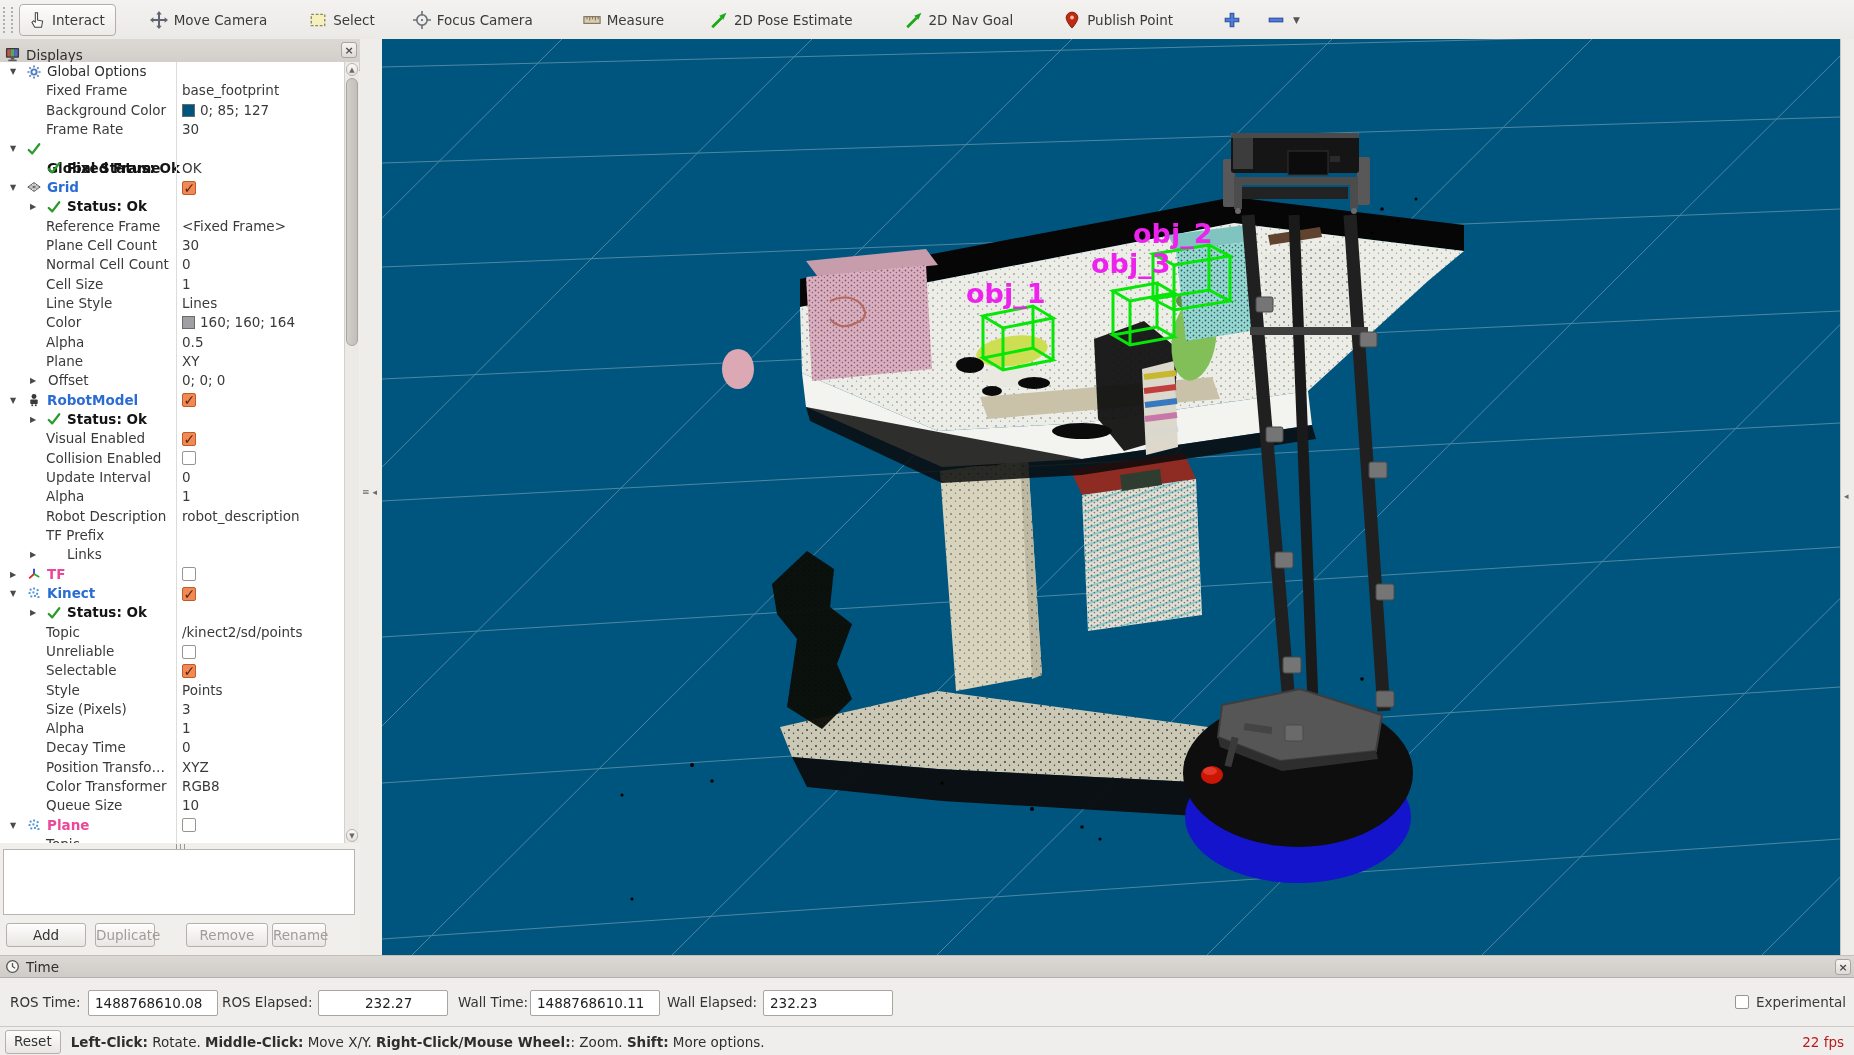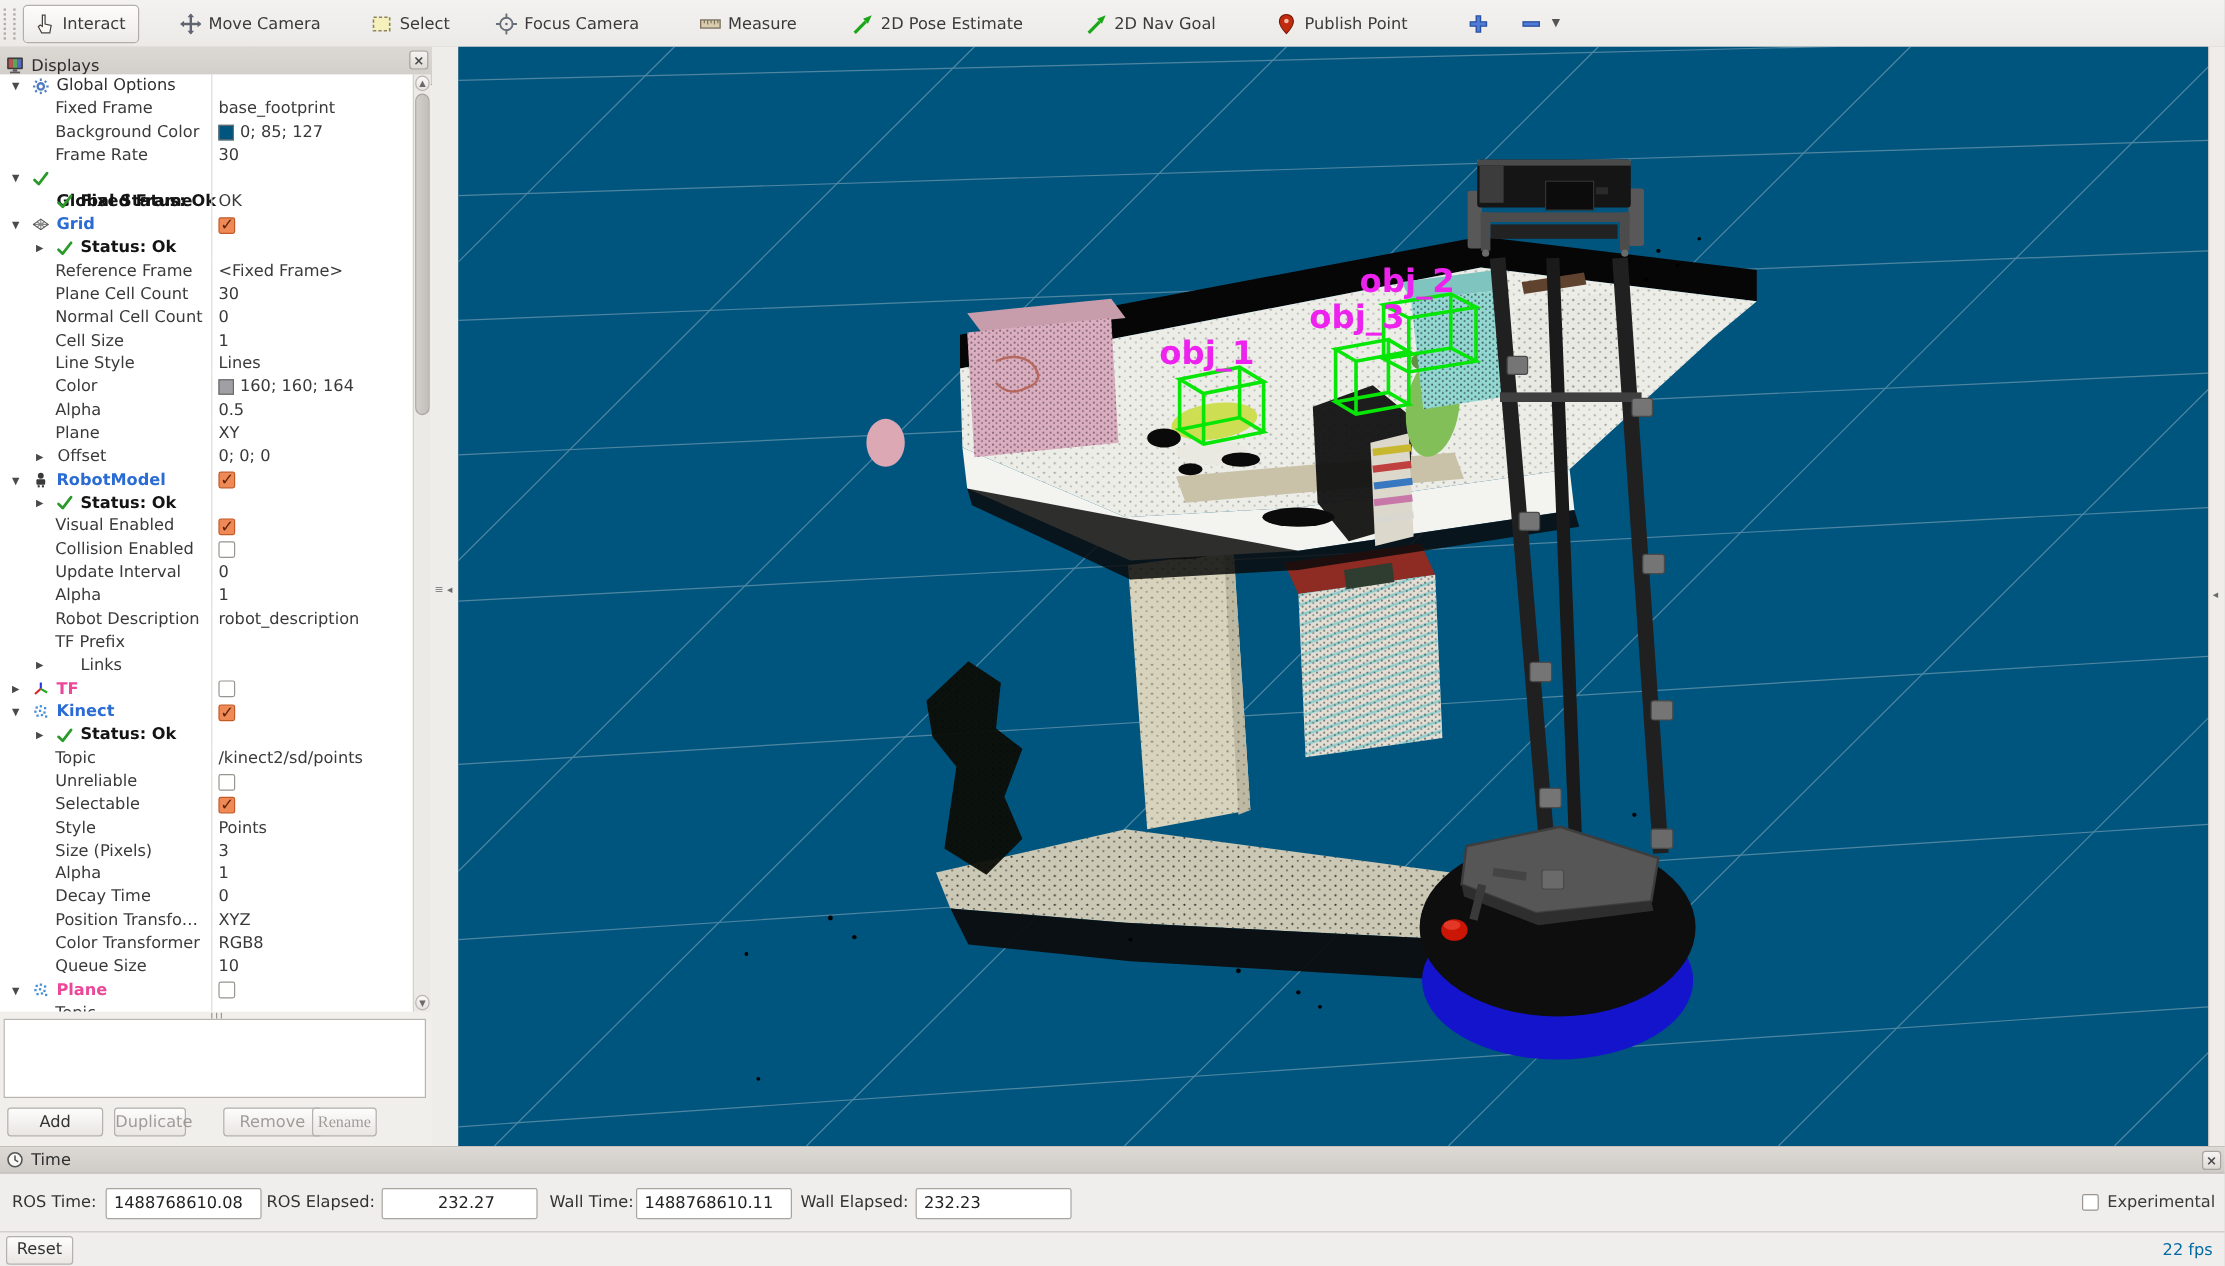--- a/index.html
+++ b/index.html
@@ -63,21 +63,21 @@
   
   #splith{position:absolute;left:160px;top:805px;width:40px;height:5px;display:flex;gap:3px;justify-content:center;}
   #splith i{width:1px;height:5px;background:#9a9692;}
   #descbox{position:absolute;left:3px;top:810px;width:352px;height:66px;background:#fff;border:1px solid #b8b4b0;box-sizing:border-box;}
   .pbtn{position:absolute;top:884px;height:24px;border:1px solid #b4b0ac;border-radius:3px;box-sizing:border-box;
         background:linear-gradient(#fdfdfc,#e9e6e3);text-align:center;line-height:22px;color:#333;}
   .pbtn.dis{color:#a09c98;}
   #btn-add{left:6px;width:80px;}
   #btn-duplicate{left:95px;width:60px;}
   #btn-remove{left:186px;width:82px;}
-  #btn-rename{left:260px;width:54px;font-family:Liberation Serif, serif;}
+  #btn-rename{left:272px;width:54px;}
 
   
   #lsplit{left:360px;top:39px;width:22px;height:916px;background:#efedea;border-right:1px solid #c8c4c0;}
   #lsplit .h{position:absolute;top:449px;left:2px;color:#6a6a6a;font-size:9px;line-height:9px;}
   #rstrip{left:1840px;top:39px;width:14px;height:916px;background:#efedea;border-left:1px solid #c8c4c0;}
   #rstrip .h{position:absolute;top:452px;left:3px;color:#6a6a6a;font-size:9px;}
 
   
   #viewport{left:382px;top:39px;width:1458px;height:916px;background:#00557F;}
 
@@ -93,21 +93,21 @@
   #tf2{left:458px;} #tf2 .tl{left:0;} #tf2 input{left:72px;}
   #tf3{left:667px;} #tf3 .tl{left:0;} #tf3 input{left:96px;}
   #experimental{position:absolute;top:38px;left:1735px;display:flex;align-items:center;gap:7px;}
 
   
   #statusbar{left:0;top:1026px;width:1854px;height:29px;background:#f0eeec;border-top:1px solid #ccc8c4;
              display:flex;align-items:center;}
   #resetbtn{margin-left:5px;height:22px;padding:0 8px;border:1px solid #b4b0ac;border-radius:3px;
             background:linear-gradient(#fdfdfc,#e9e6e3);line-height:20px;color:#333;}
   #helptext{margin-left:10px;color:#2e2e2e;white-space:nowrap;}
-  #fps{margin-left:auto;margin-right:10px;color:#0369a1;}
+  #fps{margin-left:auto;margin-right:10px;color:#b91c1c;}
 </style>
 </head>
 <body>
 
 <svg width="0" height="0" style="position:absolute" aria-hidden="true">
   <defs>
     <symbol id="i-hand" viewBox="0 0 16 16">
         <path d="M6.5 1.5h2v6.5l4.5 1-1 5.5H6L3.5 10l1.4-1.2 1.6 1V1.5z" fill="#fdfaf3" stroke="#444" stroke-width="0.9"></path>
       </symbol>
     <symbol id="i-move" viewBox="0 0 16 16" fill="#5f6470">
@@ -842,14 +842,15 @@
     <input type="text" readonly="" value="232.23" style="">
   </div>
   <div id="experimental">
     <span class="cb"></span>
     <span>Experimental</span>
   </div>
 </div>
 
 <div id="statusbar" class="abs">
   <div id="resetbtn">Reset</div>
+  <div id="helptext"><b>Left-Click:</b><span> Rotate.  </span><b>Middle-Click:</b><span> Move X/Y.  </span><b>Right-Click/Mouse Wheel:</b><span>: Zoom.  </span><b>Shift:</b><span> More options.</span></div>
   <div id="fps">22 fps</div>
 </div>
 
 </body></html>

